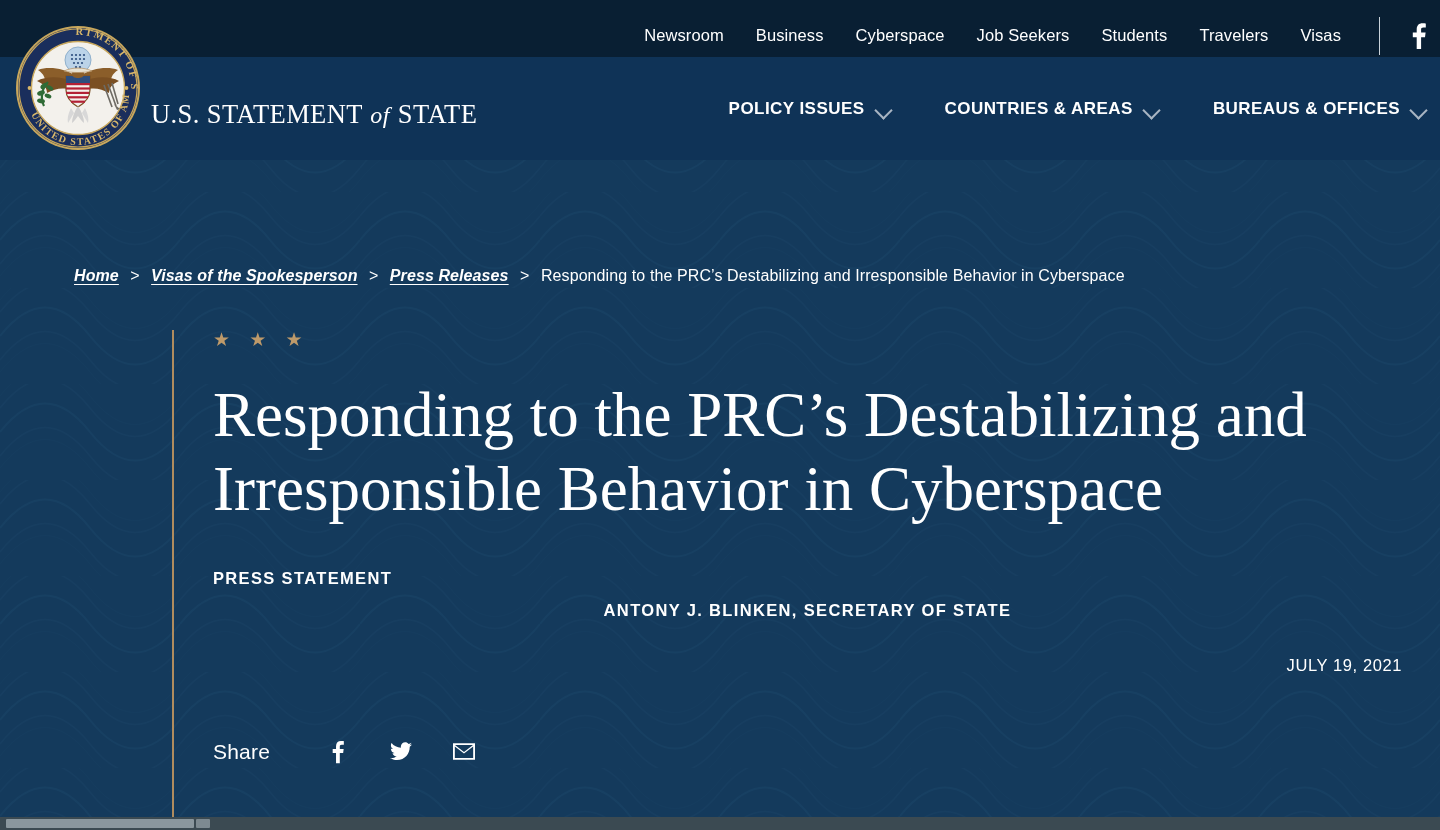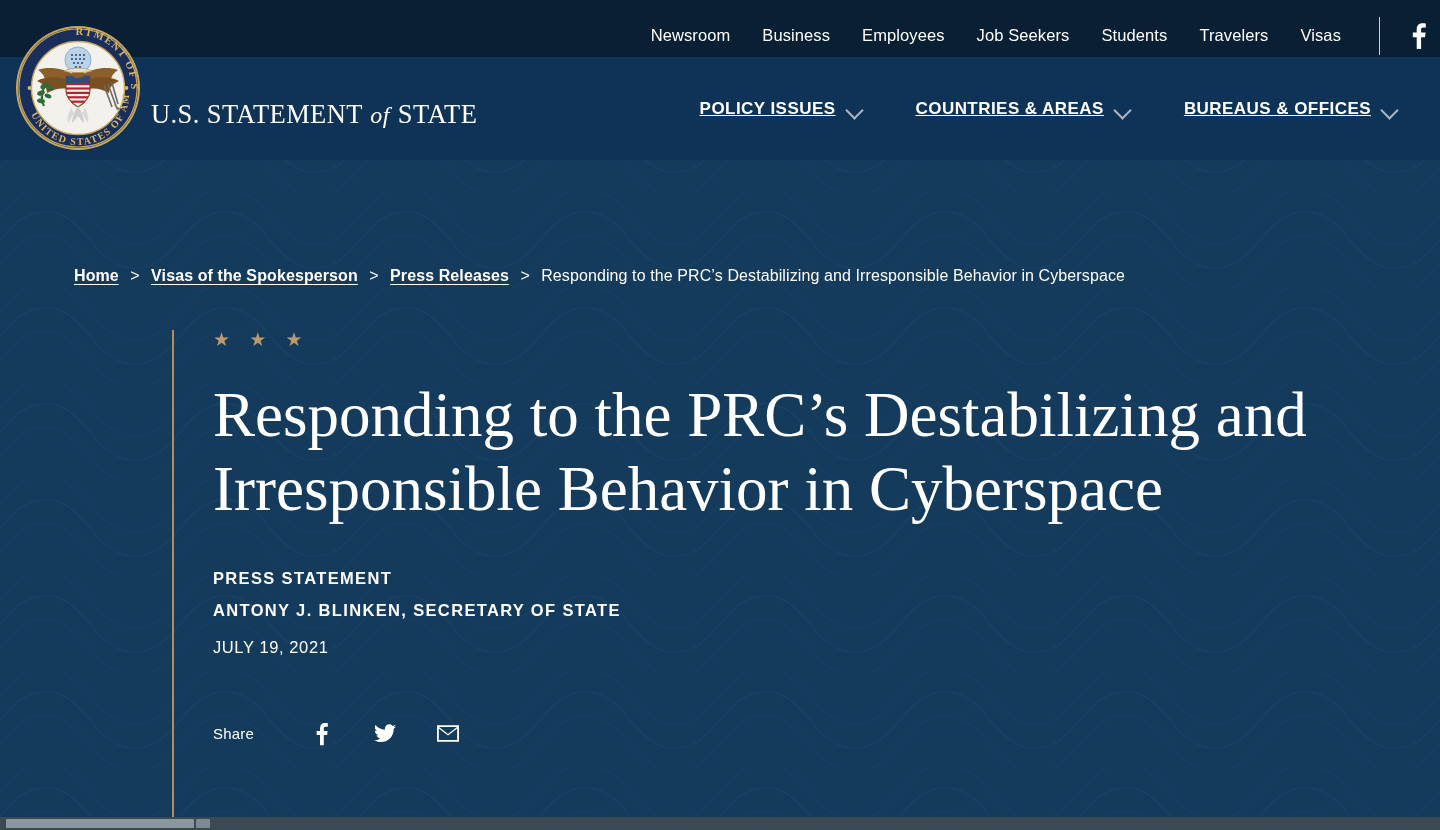--- a/index.html
+++ b/index.html
@@ -107,25 +107,24 @@
     font-weight: 400;
   }
   .wordmark .of {
     font-style: italic;
     font-size: 24px;
     padding: 0 1px;
   }
 
   .main-nav {
     position: absolute;
-    right: 31px;
+    right: 2px;
     top: 0;
     height: 103px;
     display: flex;
-    text-decoration: underline;
   }
   .main-nav-item {
     display: flex;
     align-items: center;
     gap: 11px;
     color: #ffffff;
     font-size: 17px;
     font-weight: bold;
     letter-spacing: 0.45px;
     text-decoration: none;
@@ -166,20 +165,21 @@
     line-height: 1;
     color: #ffffff;
     white-space: nowrap;
   }
   .breadcrumb a {
     color: #ffffff;
     text-decoration: underline;
     text-underline-offset: 3px;
     font-weight: bold;
     letter-spacing: 0.1px;
+    font-style: italic;
   }
   .breadcrumb .sep {
     display: inline-block;
     padding: 0 7px;
     font-weight: normal;
   }
   .breadcrumb .current {
     font-weight: normal;
     letter-spacing: 0.1px;
   }
@@ -219,37 +219,39 @@
     font-weight: bold;
     letter-spacing: 1.35px;
     color: #ffffff;
     margin-bottom: 13px;
   }
   .meta-author {
     font-size: 16.5px;
     font-weight: bold;
     letter-spacing: 1.35px;
     color: #ffffff;
-    margin-bottom: 18px;
+    margin-bottom: 36px;
+    text-align: center;
   }
   .meta-date {
     font-size: 16.5px;
     font-weight: 400;
     letter-spacing: 0.6px;
     color: #ffffff;
     margin-bottom: 62px;
+    text-align: right;
   }
 
   .share-row {
     display: flex;
     align-items: center;
     height: 30px;
   }
   .share-label {
-    font-size: 15px;
+    font-size: 21px;
     color: #ffffff;
     letter-spacing: 0.2px;
     margin-right: 51px;
   }
   .share-btn {
     display: flex;
     align-items: center;
     justify-content: center;
     width: 34px;
     height: 30px;
@@ -297,21 +299,21 @@
       </pattern>
     </defs>
     <rect x="0" y="0" width="1440" height="830" fill="url(#wavepat)"></rect>
   </svg>
 </div>
 
 <div class="utility-bar">
   <div class="utility-inner">
     <a class="utility-link" href="#">Newsroom</a>
     <a class="utility-link" href="#">Business</a>
-    <a class="utility-link" href="#">Employees</a>
+    <a class="utility-link" href="#">Cyberspace</a>
     <a class="utility-link" href="#">Job Seekers</a>
     <a class="utility-link" href="#">Students</a>
     <a class="utility-link" href="#">Travelers</a>
     <a class="utility-link" href="#">Visas</a>
     <div class="utility-divider"></div>
     <a class="fb-top" href="#">
       <span>
         <svg width="14" height="26" viewBox="0 0 14 26" fill="currentColor">
           <path d="M9.1 26V14.2h3.9l0.6-4.6H9.1V6.7c0-1.3 0.4-2.2 2.3-2.2h2.4V0.4C13.4 0.3 12 0.2 10.4 0.2 7 0.2 4.7 2.3 4.7 6.2v3.4H0.8v4.6h3.9V26H9.1z"></path>
         </svg>

